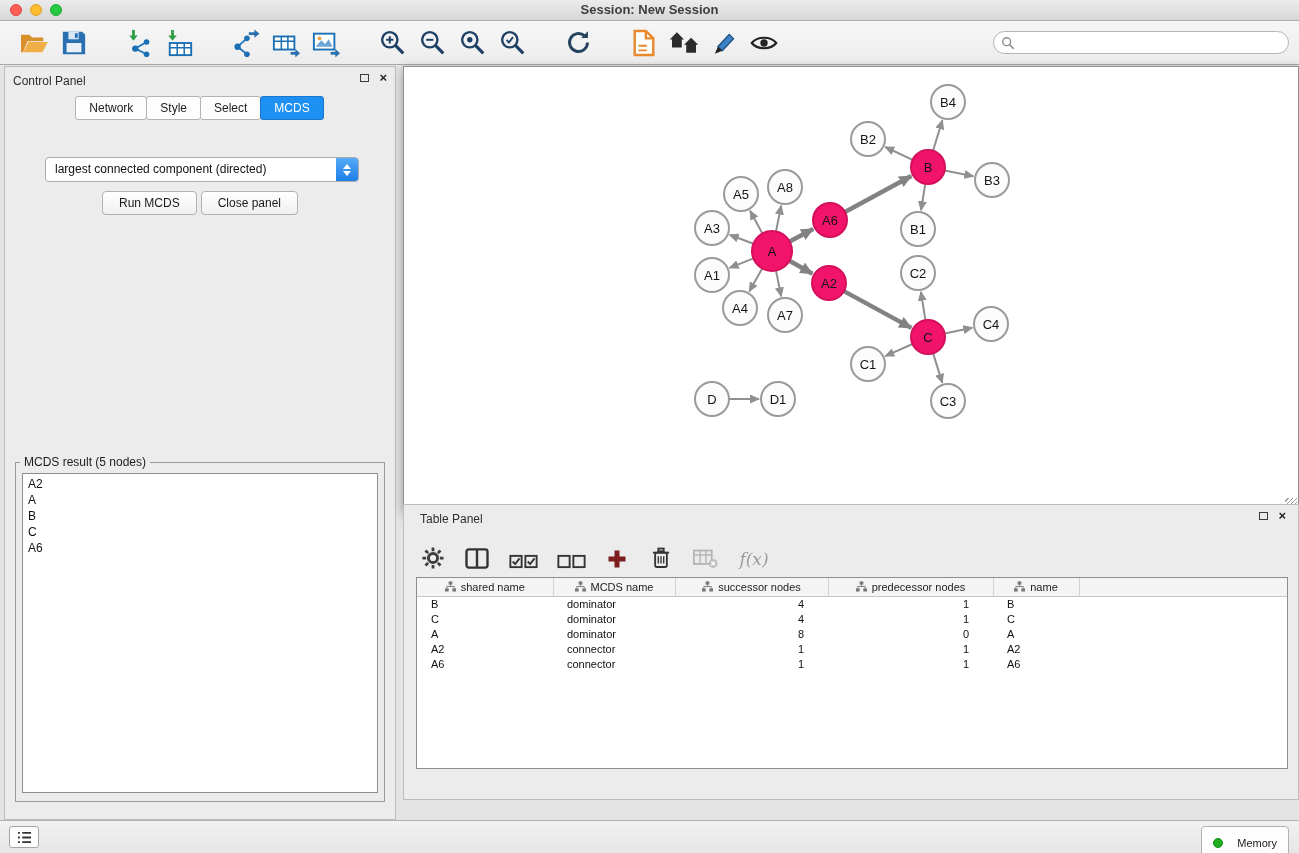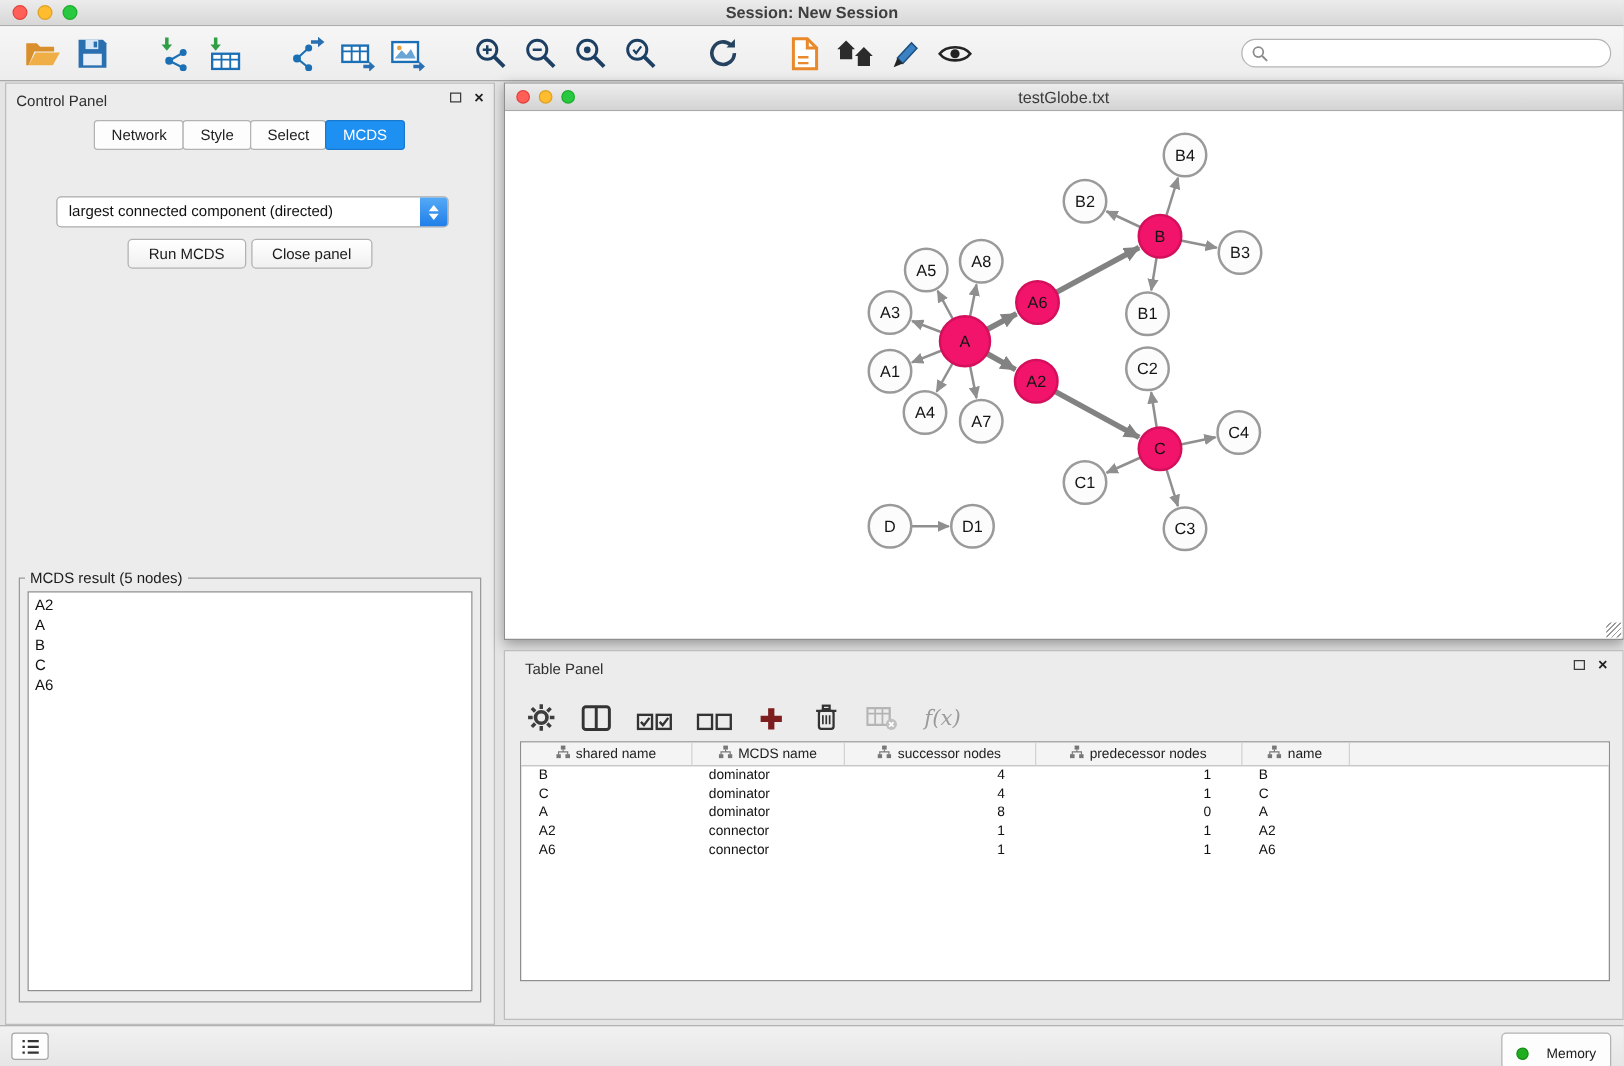--- a/index.html
+++ b/index.html
@@ -72,21 +72,21 @@
   .edge { stroke:#8f8f8f; stroke-width:2; }
   .edge.thick { stroke:#828282; stroke-width:4.5; }
   .node { fill:#fcfcfc; stroke:#9a9a9a; stroke-width:2; cursor:pointer; }
   .node.hl { fill:#f2146b; stroke:#d40f5c; }
   .nlabel { font-family:"Liberation Sans",sans-serif; font-size:13px; fill:#141414;
     text-anchor:middle; pointer-events:none; }
   .grip { position:absolute; right:1px; bottom:1px; width:12px; height:12px;
     background:repeating-linear-gradient(135deg,transparent,transparent 2px,#9a9a9a 2px,#9a9a9a 3px); }
 
   
-  .table-panel { position:absolute; left:403px; top:520px; width:896px; height:296px;
+  .table-panel { position:absolute; left:403px; top:504px; width:896px; height:296px;
     background:#ececec; border:1px solid #bdbdbd; }
   .table-panel .win-ctrl { right:12px; }
   .ttoolbar { position:absolute; top:30px; left:14px; height:36px; display:flex; align-items:center; gap:14px; }
   .titem { width:30px; height:32px; display:flex; align-items:flex-end; justify-content:center;
     background:transparent; border:none; cursor:pointer; }
   .fx { font-family:"DejaVu Serif", serif; font-style:italic; font-size:17px; color:#9b9b9b; }
   .table-wrap { position:absolute; top:72px; left:12px; right:10px; height:192px;
     background:#fff; border:1px solid #8e8e8e; overflow:hidden; }
   table.ntable { border-collapse:collapse; table-layout:fixed; width:100%; }
   .ntable col.c1{width:136px}.ntable col.c2{width:122px}.ntable col.c3{width:153px}
@@ -290,28 +290,20 @@
         <div class="result-item">A2</div>
         <div class="result-item">A</div>
         <div class="result-item">B</div>
         <div class="result-item">C</div>
         <div class="result-item">A6</div>
       </div>
   </fieldset>
 </div>
 
 <div class="net-window">
-  <div class="net-titlebar">
-    <div class="lights">
-      <span class="light red"></span>
-      <span class="light yellow"></span>
-      <span class="light green"></span>
-    </div>
-    <div class="title">testGlobe.txt</div>
-  </div>
   <div class="net-canvas">
     <svg width="894" height="421" viewBox="0 0 894 421">
       <defs>
         <marker id="arrow" markerWidth="11" markerHeight="9" refX="9" refY="4.5" orient="auto" markerUnits="userSpaceOnUse">
           <path d="M0 0L10 4.5L0 9z" fill="#8f8f8f"></path>
         </marker>
         <marker id="arrowT" markerWidth="15" markerHeight="12" refX="12" refY="6" orient="auto" markerUnits="userSpaceOnUse">
           <path d="M0 0L13 6L0 12z" fill="#828282"></path>
         </marker>
       </defs>

